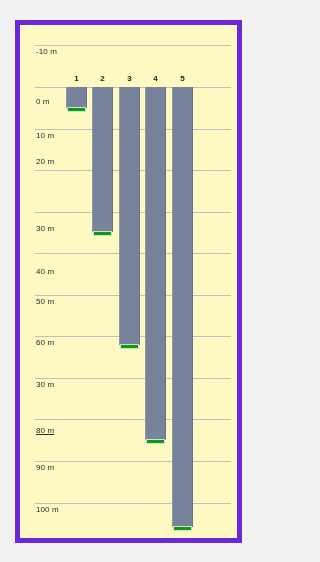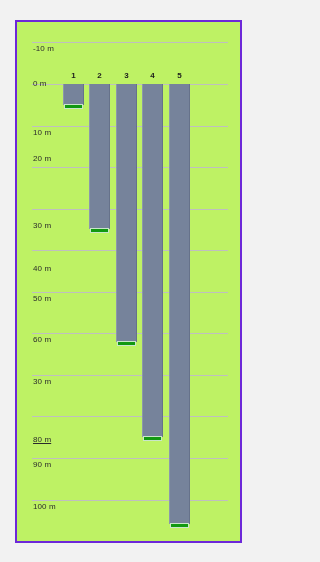--- a/index.html
+++ b/index.html
@@ -20,22 +20,22 @@
     width: 262px;
     height: 562px;
   }
 
   .panel {
     position: absolute;
     left: 15px;
     top: 20px;
     width: 227px;
     height: 523px;
-    background: #bef264;
-    border: 2px solid #6d28d9;
+    background: #fef9c3;
+    border: 5px solid #6d28d9;
     box-sizing: border-box;
     box-shadow: 0 0 0 0 rgba(0,0,0,0);
   }
 
   .plot {
     position: absolute;
     left: 0;
     top: 0;
     width: 227px;
     height: 523px;
@@ -90,37 +90,37 @@
 <body>
 
 <div id="app">
 
   <div class="panel">
     <div class="plot" id="plot">
 
     <div class="gridline" style="top: 20.45px;"></div>
         <div class="axis-label" style="top: 22.45px;">-10 m</div>
         <div class="gridline" style="top: 62px;"></div>
-        <div class="axis-label" style="top: 57px;">0 m</div>
+        <div class="axis-label" style="top: 72px;">0 m</div>
         <div class="gridline" style="top: 103.55px;"></div>
         <div class="axis-label" style="top: 105.55px;">10 m</div>
         <div class="gridline" style="top: 145.1px;"></div>
         <div class="axis-label" style="top: 132px;">20 m</div>
         <div class="gridline" style="top: 186.65px;"></div>
         <div class="axis-label" style="top: 199px;">30 m</div>
         <div class="gridline" style="top: 228.2px;"></div>
         <div class="axis-label" style="top: 230.2px; margin-top: 12px;">40 m</div>
         <div class="gridline" style="top: 269.75px;"></div>
         <div class="axis-label" style="top: 271.75px; text-align: right;">50 m</div>
         <div class="gridline" style="top: 311.3px;"></div>
         <div class="axis-label" style="top: 313.3px;">60 m</div>
         <div class="gridline" style="top: 352.85px;"></div>
         <div class="axis-label" style="top: 354.85px;">30 m</div>
         <div class="gridline" style="top: 394.4px;"></div>
-        <div class="axis-label" style="top: 413px; text-decoration: underline;">80 m</div>
+        <div class="axis-label" style="top: 401px; text-decoration: underline;">80 m</div>
         <div class="gridline" style="top: 435.95px;"></div>
         <div class="axis-label" style="top: 437.95px;">90 m</div>
         <div class="gridline" style="top: 477.5px;"></div>
         <div class="axis-label" style="top: 479.5px;">100 m</div>
         <div class="bar" title="1: 5 m" style="left: 46px; top: 62px; width: 21px; height: 20.775px;"></div>
         <div class="bar-end" style="left: 47px; top: 81.775px; width: 19px; height: 5px;"></div>
         <div class="bar-label" style="left: 46px; width: 21px; top: 49px;">1</div>
         <div class="bar" title="2: 35 m" style="left: 72px; top: 62px; width: 21px; height: 145.425px;"></div>
         <div class="bar-end" style="left: 73px; top: 206.425px; width: 19px; height: 5px;"></div>
         <div class="bar-label" style="left: 72px; width: 21px; top: 49px;">2</div>

